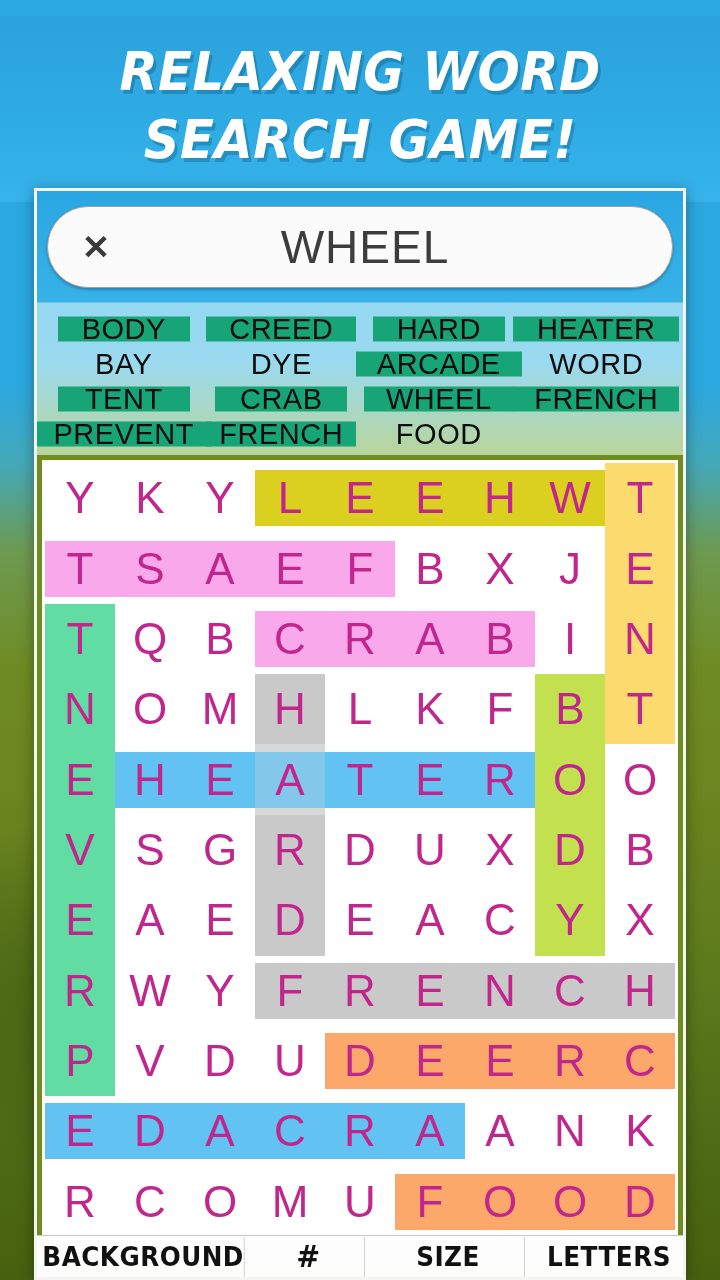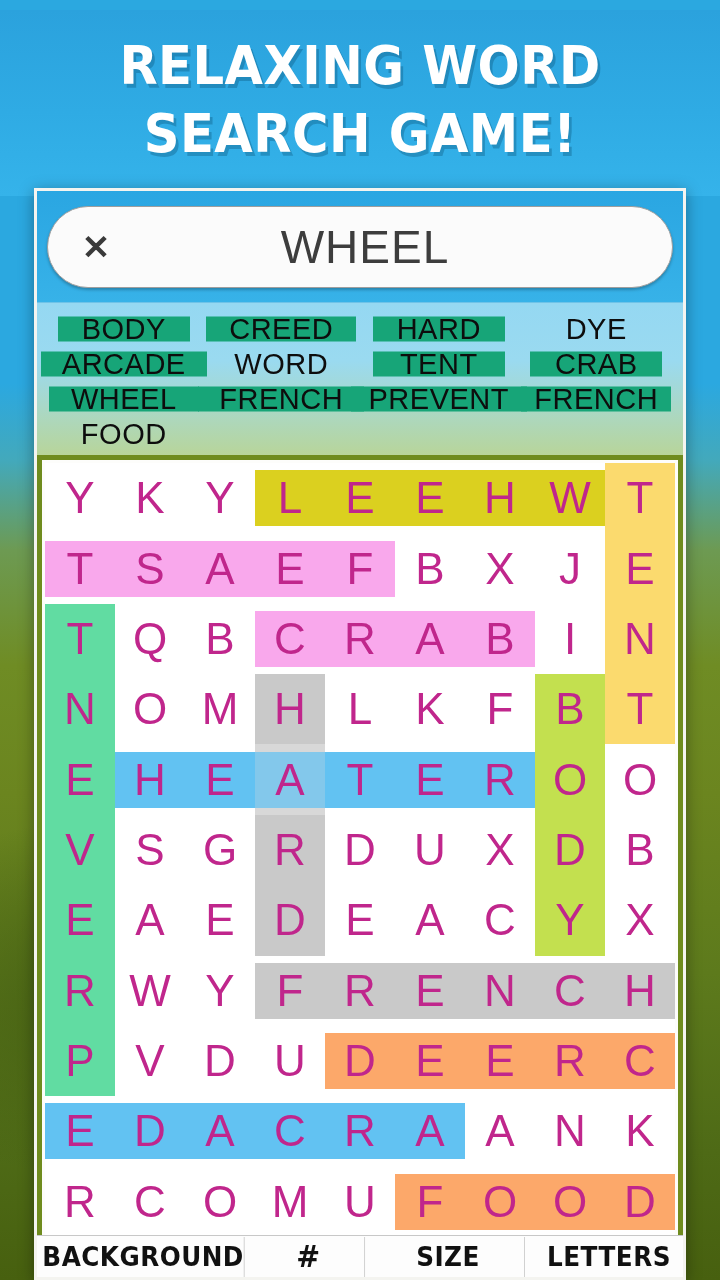--- a/index.html
+++ b/index.html
@@ -16,22 +16,23 @@
       radial-gradient(ellipse 420px 260px at 20% 78%, rgba(60,85,15,.75), rgba(60,85,15,0) 72%),
       linear-gradient(180deg,
         #2ba8e0 0%, #2ba8e0 30%, #43a9bb 36%,
         #6d9a52 43%, #6f8c24 52%, #6b851f 62%,
         #5d7a1c 76%, #4e6a16 90%, #47600f 100%);
     overflow: hidden;
   }
 
   
   .hero {
-    position: absolute; top: 10px; left: 0; width: 720px; height: 186px;
+    position: absolute; top: 16px; left: 0; width: 720px; height: 186px;
     background: linear-gradient(180deg,#2ba2dd 0%, #2fabe4 55%, #35b3ea 100%);
+    font-style: italic;
   }
   .hero-title {
     position: absolute; left: 0; right: 0; top: 22px;
     text-align: center;
     color: #fff;
     font-family: "DejaVu Sans", sans-serif;
     font-weight: bold;
     font-size: 54px;
     line-height: 68px;
     letter-spacing: 0.5px;
@@ -204,20 +205,22 @@
       <div class="search-pill">
         <span class="clear-icon">✕</span>
         <span class="search-text">WHEEL</span>
       </div>
     </div>
 
     <div class="wordlist" id="wordlist">
         <div class="word found w4">BODY</div>
         <div class="word found w5">CREED</div>
         <div class="word found w4">HARD</div>
+        <div class="word found w6">HEATER</div>
+        <div class="word">BAY</div>
         <div class="word">DYE</div>
         <div class="word found w6">ARCADE</div>
         <div class="word">WORD</div>
         <div class="word found w4">TENT</div>
         <div class="word found w4">CRAB</div>
         <div class="word found w5">WHEEL</div>
         <div class="word found w6">FRENCH</div>
         <div class="word found w7">PREVENT</div>
         <div class="word found w5">FRENCH</div>
         <div class="word">FOOD</div>

